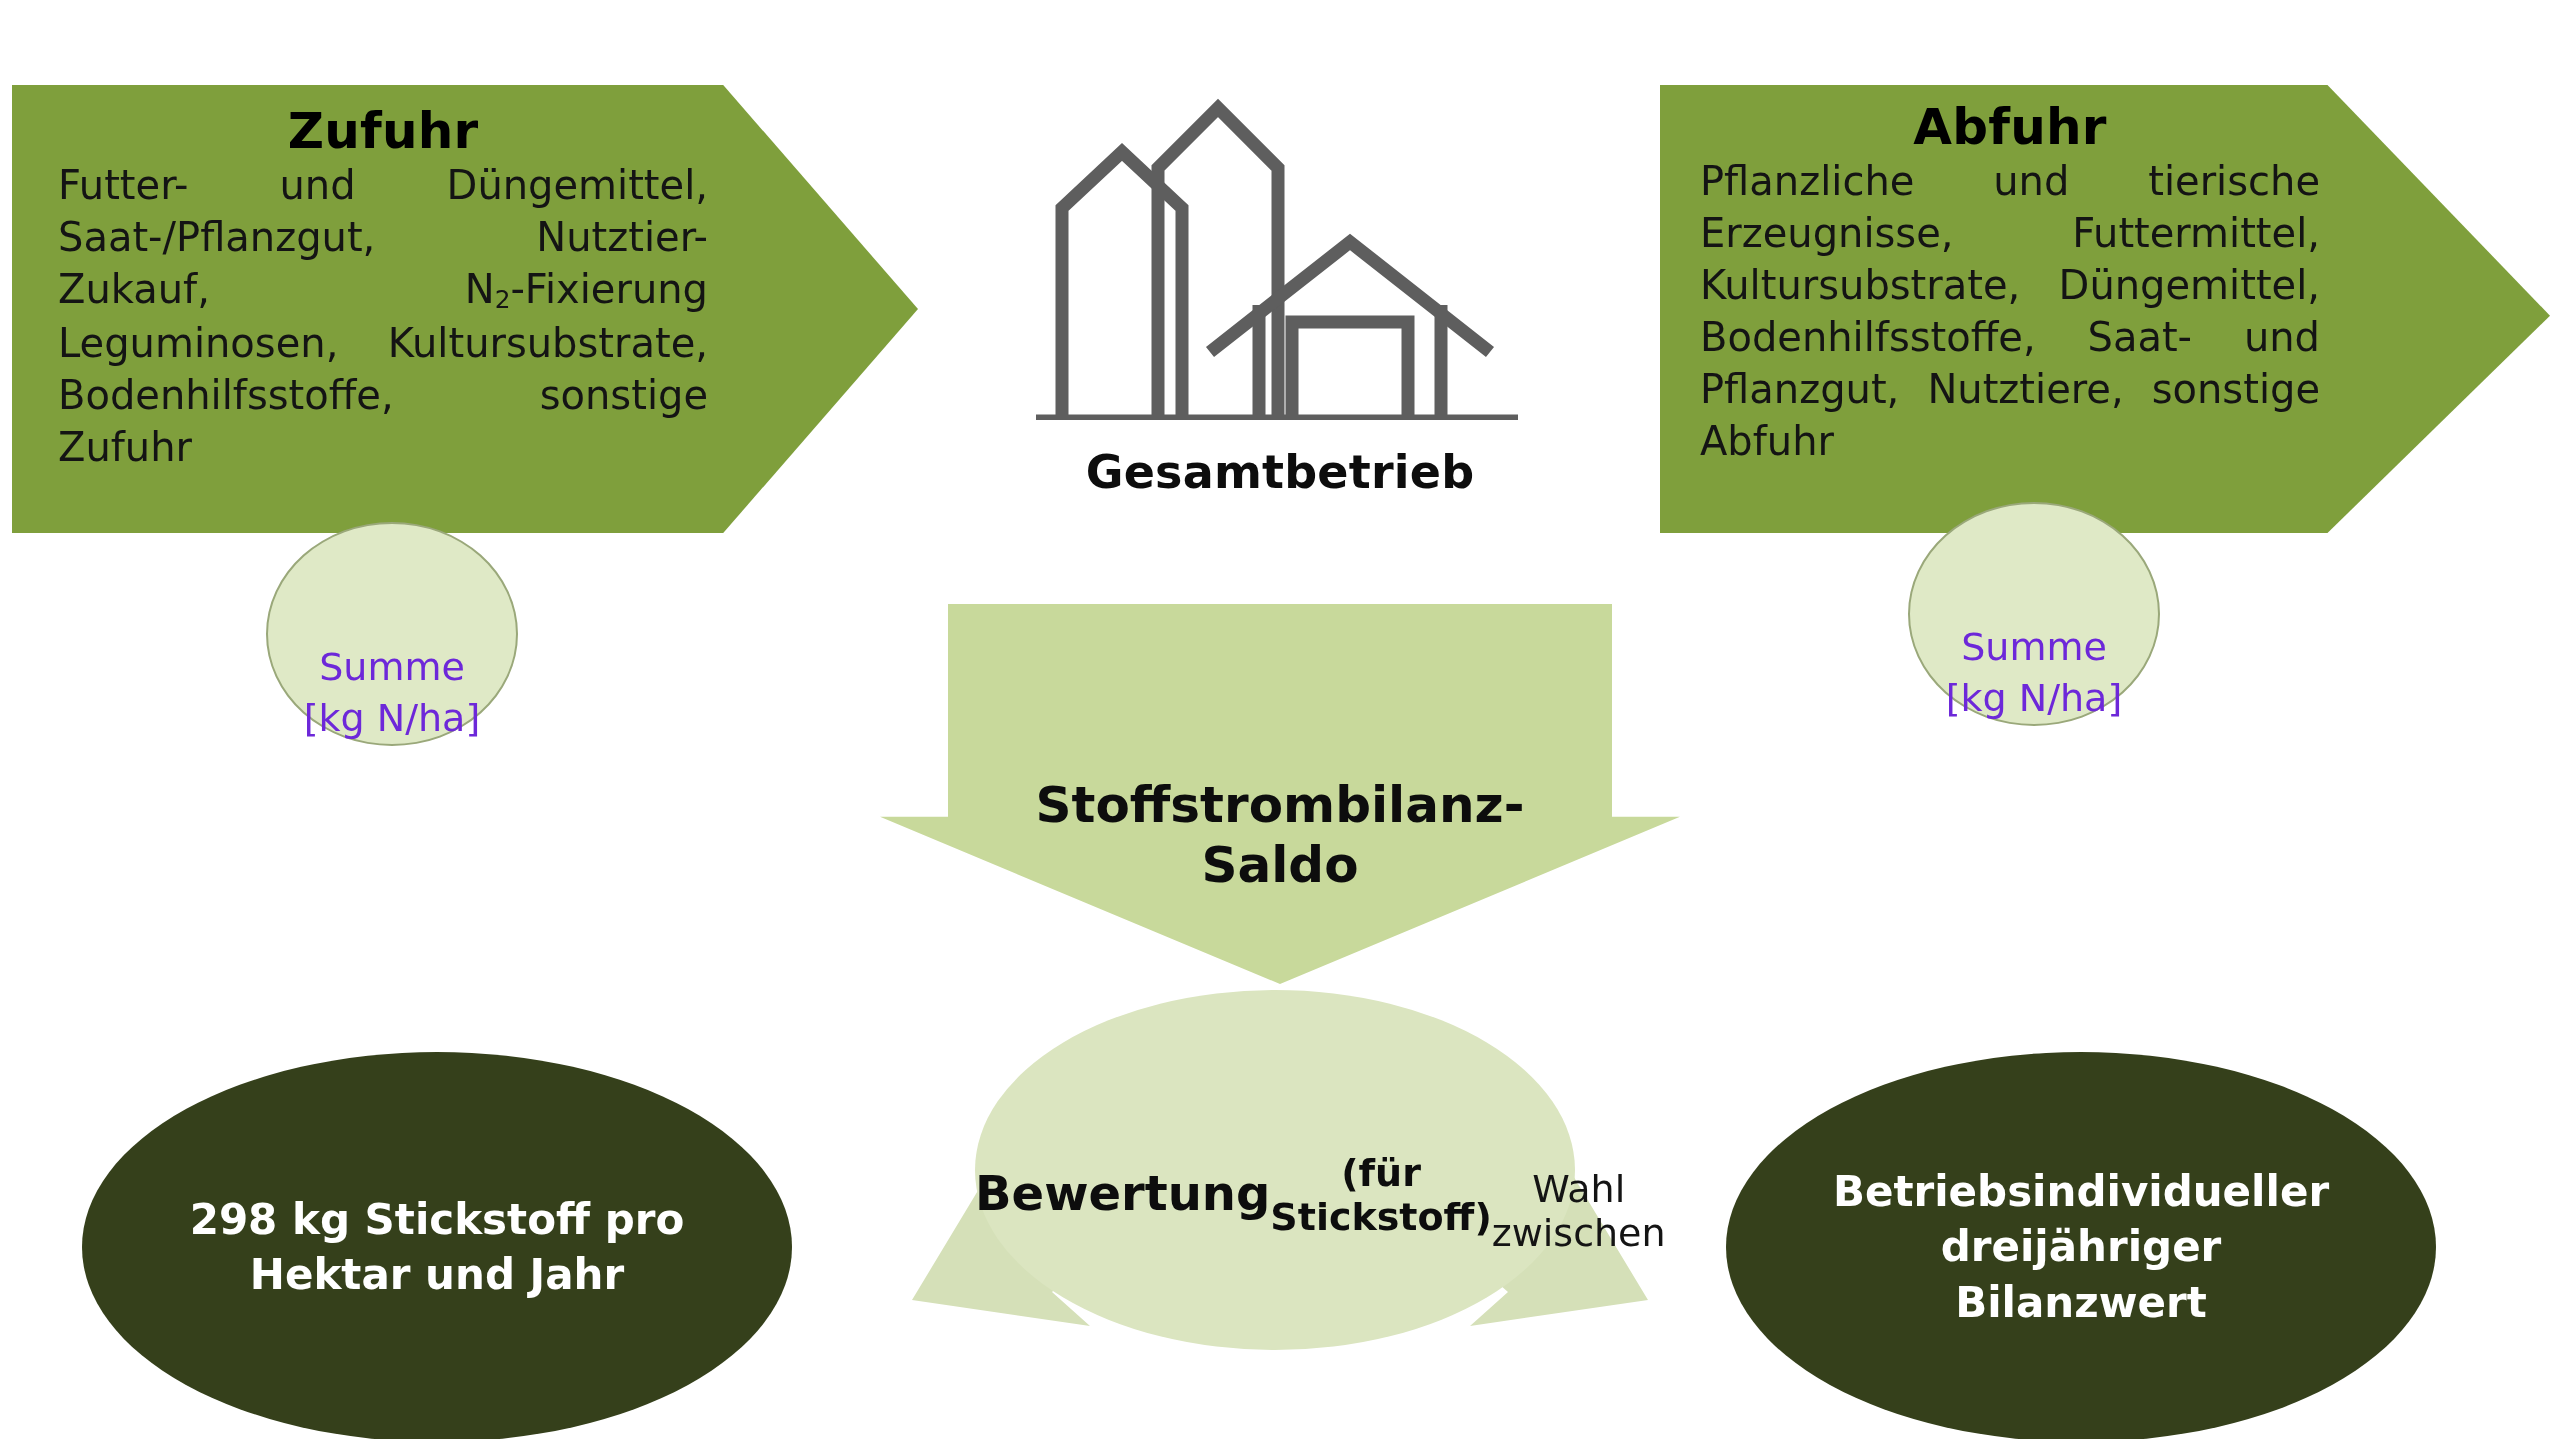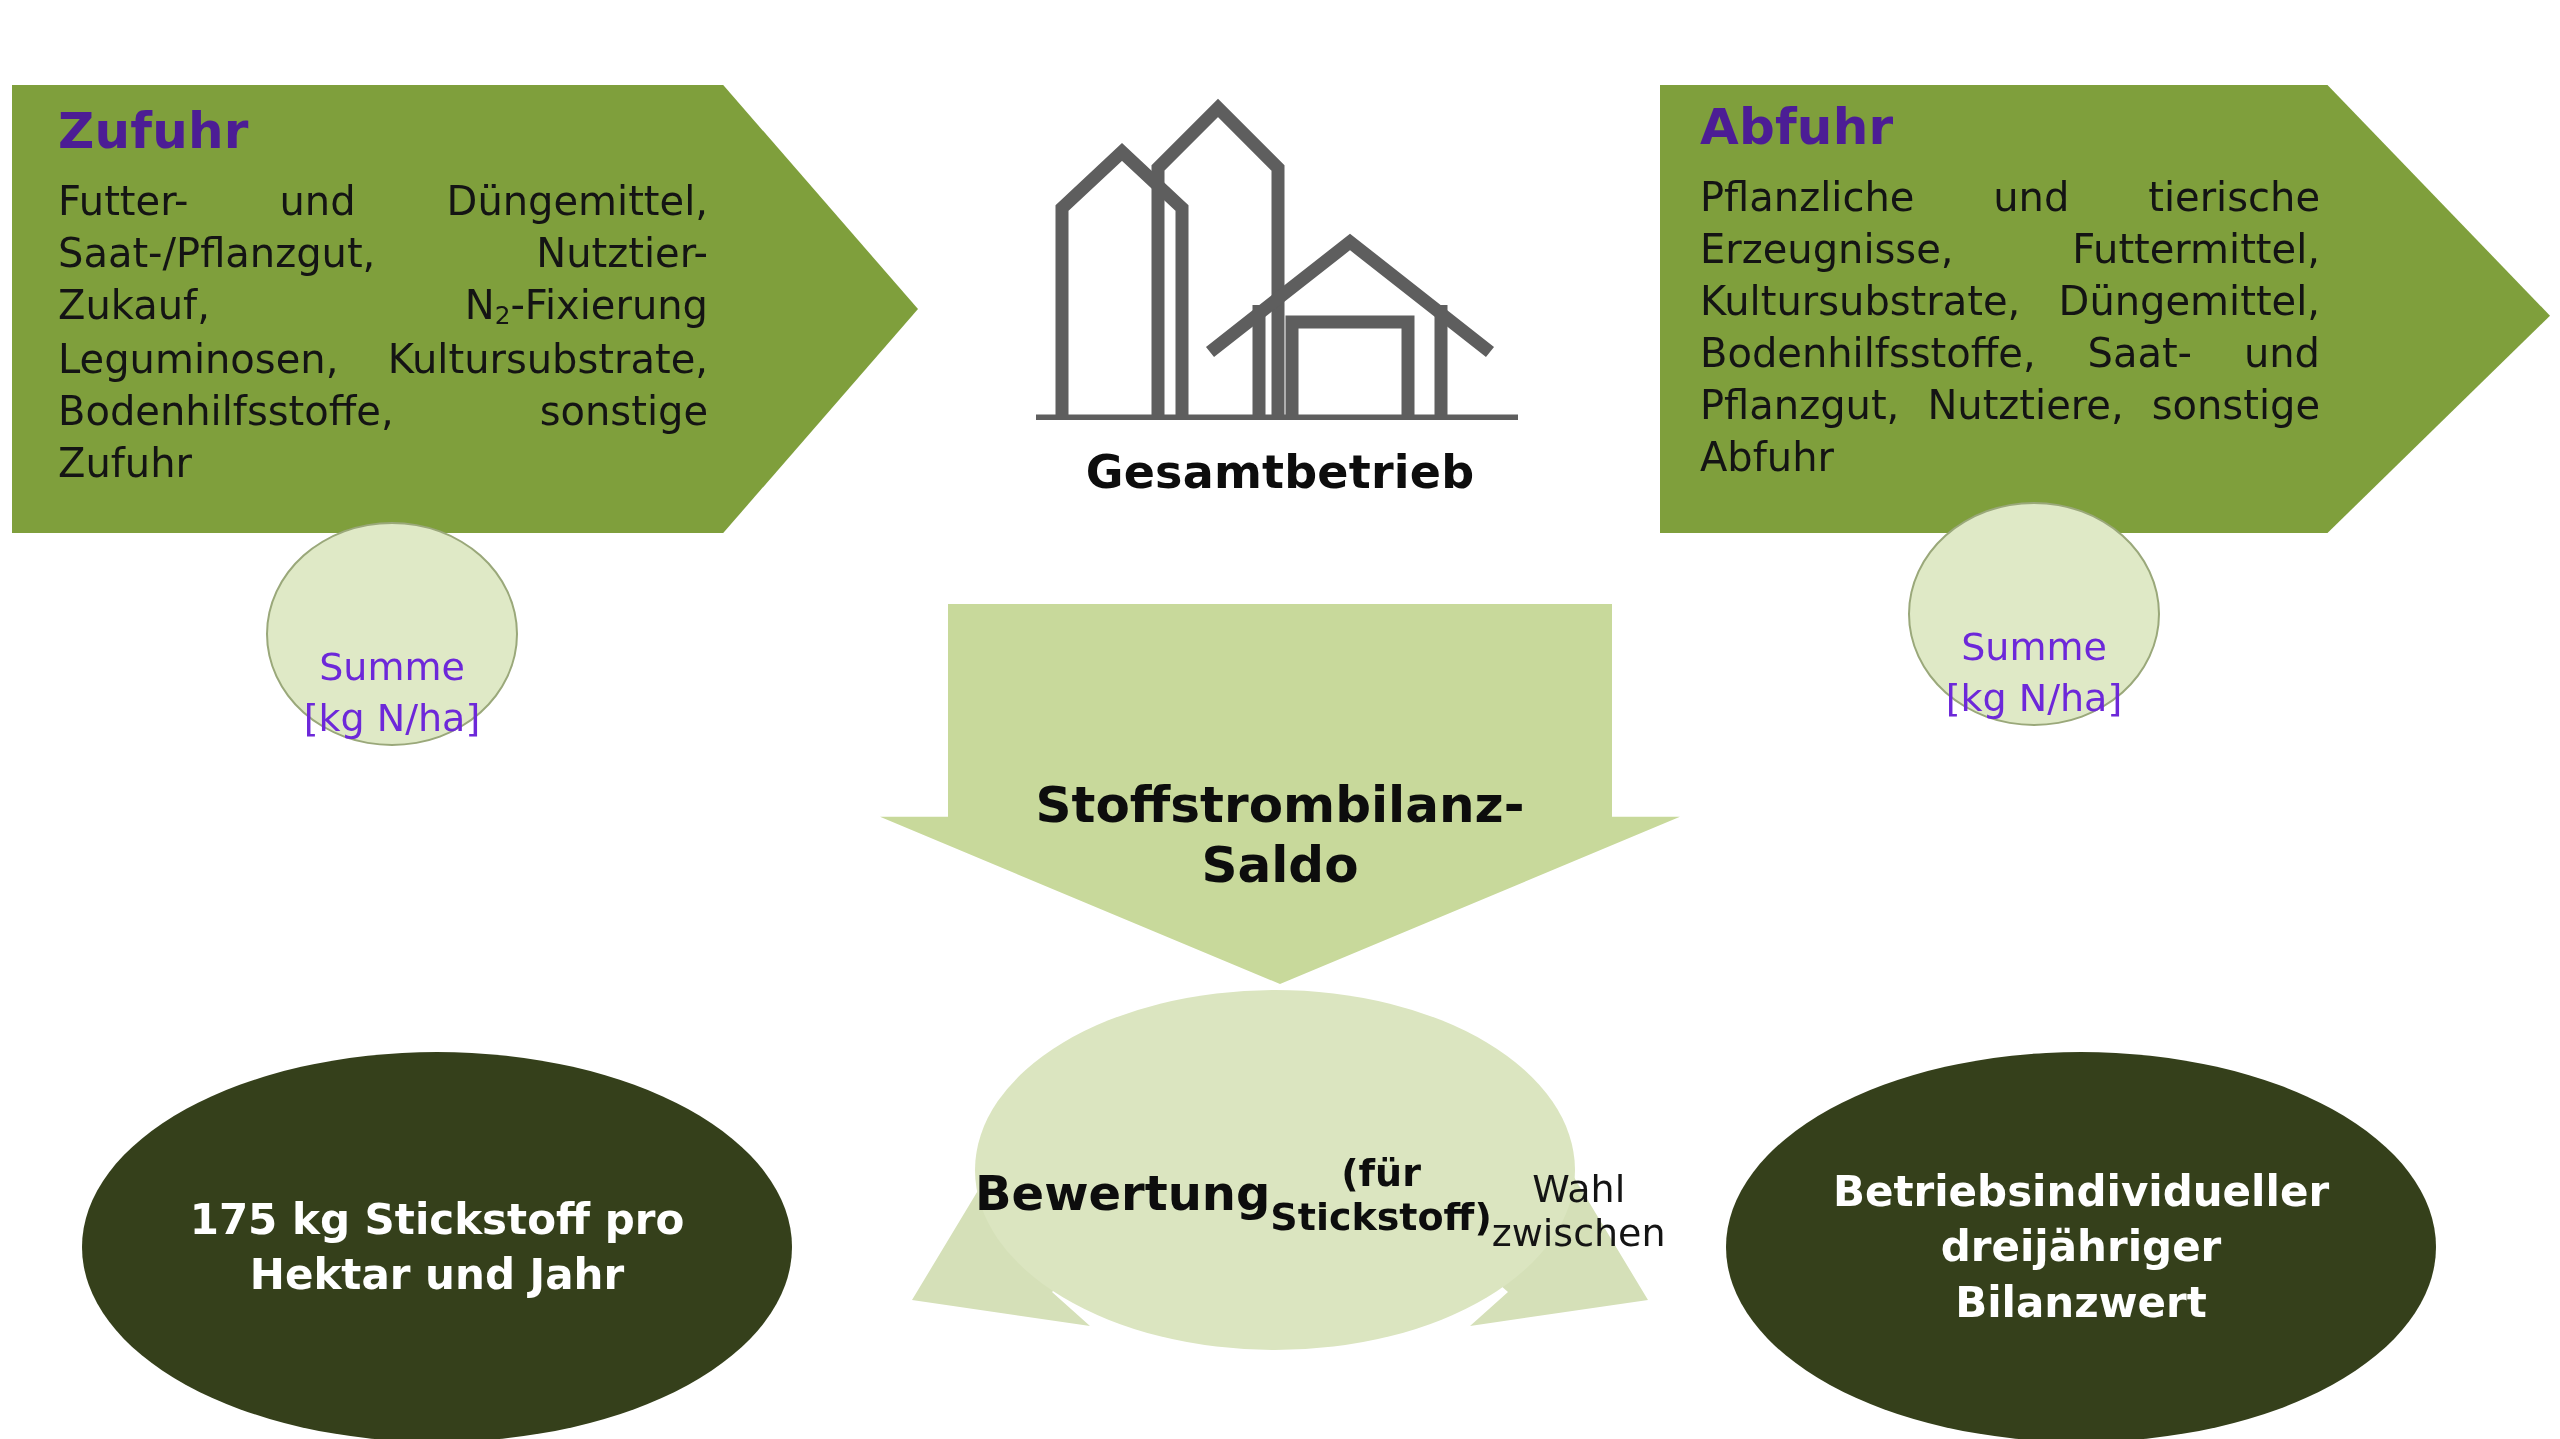--- a/index.html
+++ b/index.html
@@ -32,25 +32,26 @@
     clip-path: polygon(0 0, 78.5% 0, 100% 50%, 78.5% 100%, 0 100%);
     padding: 18px 210px 0 46px;
   }
   .io-arrow.right {
     left: 1660px;
     width: 890px;
     clip-path: polygon(0 0, 75% 0, 100% 51.5%, 75% 100%, 0 100%);
     padding: 14px 230px 0 40px;
   }
   .io-title {
+    text-align: center;
     font-size: 50px;
     font-weight: bold;
-    color: #4c1d95;
+    color: #000000;
     line-height: 1.12;
-    margin: 0 0 16px 0;
+    margin: 0 0 0 0;
     letter-spacing: .2px;
   }
   .io-body {
     font-size: 40px;
     color: #141414;
     line-height: 1.30;
     text-align: justify;
     text-align-last: left;
     margin: 0;
     hyphens: none;
@@ -238,21 +239,21 @@
   </div>
 
   <div class="bewertung">
     <div class="bewertung-title">Bewertung</div>
     <div class="bewertung-subtitle">(für Stickstoff)</div>
     <div class="bewertung-note">Wahl zwischen</div>
   </div>
 
   <div class="result-ellipse left">
     <div>
-      <div>175 kg Stickstoff pro</div>
+      <div>298 kg Stickstoff pro</div>
       <div>Hektar und Jahr</div>
     </div>
   </div>
 
   <div class="result-ellipse right">
     <div>
       <div>Betriebsindividueller</div>
       <div>dreijähriger</div>
       <div>Bilanzwert</div>
     </div>

